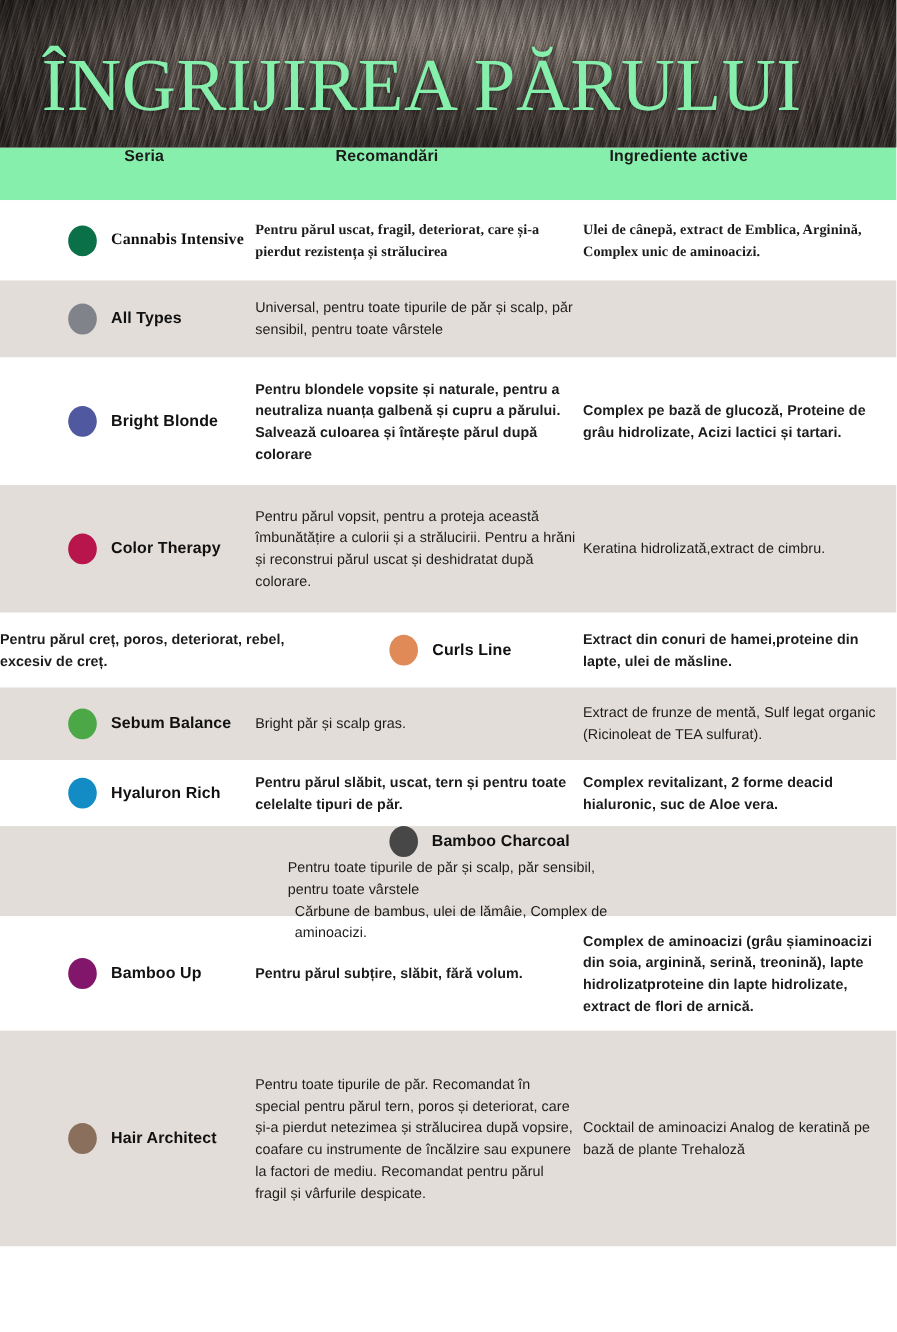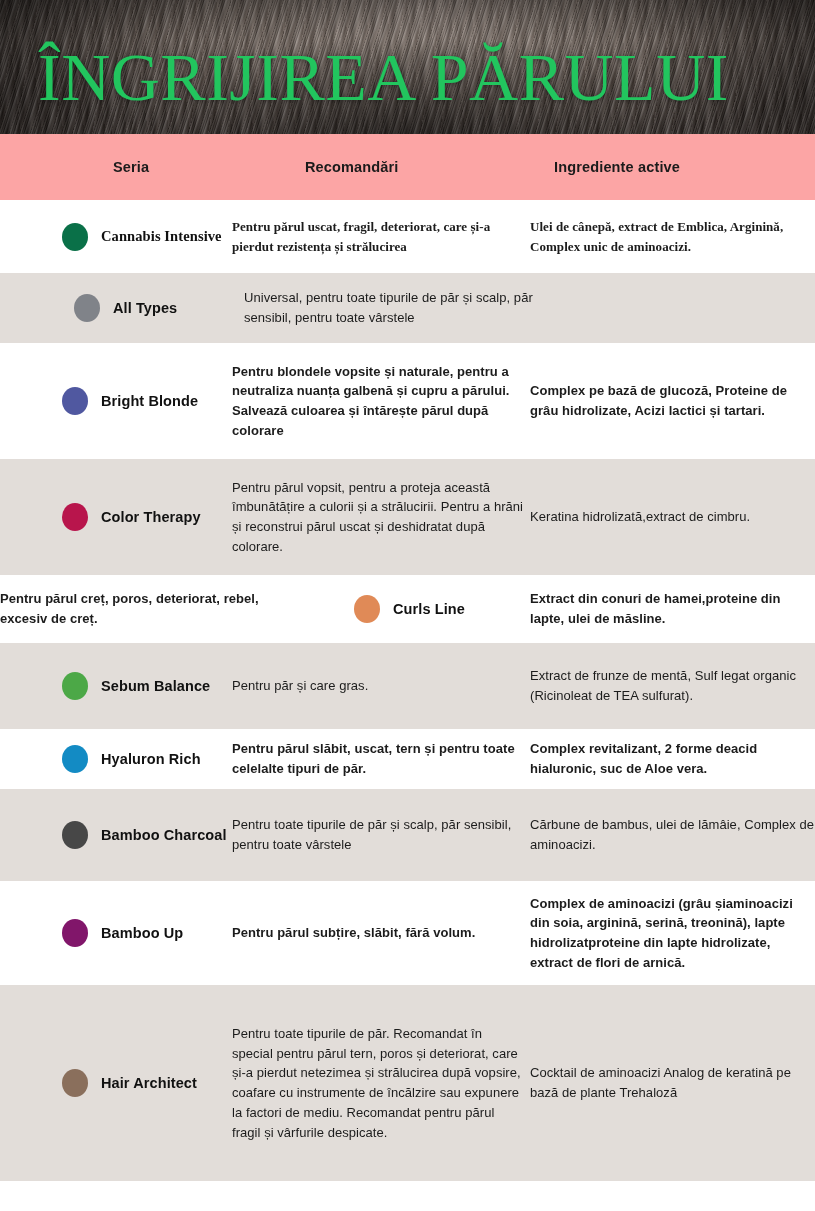--- a/index.html
+++ b/index.html
@@ -55,32 +55,31 @@
       linear-gradient(to bottom, rgba(0,0,0,.30) 0%, rgba(0,0,0,0) 30%);
   }
   .hero-title{
     position:absolute;
     left:38px;top:45px;
     margin:0;
     font-family:"Liberation Serif", serif;
     font-size:68px;
     line-height:.95;
     letter-spacing:.5px;
-    color:#22c55e;
+    color:#86efac;
     font-weight:400;
     white-space:nowrap;
     text-shadow:0 1px 5px rgba(0,0,0,.45);
   }
 
   
   .thead{
     display:flex;
-    background:#fca5a5;
-    height:66px;
-    align-items:center;
+    background:#86efac;
+    height:48px;
   }
   .thead .th{
     font-size:14.5px;
     font-weight:700;
     color:#1b1b1b;
     letter-spacing:.15px;
   }
   .col-a{width:232px;box-sizing:border-box;padding-left:13px;}
   .col-b{width:292px;box-sizing:border-box;padding-left:8px;}
   .col-c{width:291px;box-sizing:border-box;padding-left:11px;}
@@ -158,21 +157,21 @@
           <span class="dot" style="background: rgb(10, 112, 72);"></span>
           <span class="serie-name">Cannabis Intensive</span>
         </div>
         <div class="cell rec overflow-cell">
           <div class="body-text">Pentru părul uscat, fragil, deteriorat, care și-a pierdut rezistența și strălucirea</div>
         </div>
         <div class="cell ing overflow-cell">
           <div class="body-text">Ulei de cânepă, extract de Emblica, Arginină, Complex unic de aminoacizi.</div>
         </div>
       </div>
-      <div class="row dark" style="height: 70px; padding-left: 12px;">
+      <div class="row dark" style="height: 70px;">
         <div class="cell serie">
           <span class="dot" style="background: rgb(128, 131, 137);"></span>
           <span class="serie-name">All Types</span>
         </div>
         <div class="cell rec overflow-cell">
           <div class="body-text">Universal, pentru toate tipurile de păr și scalp, păr sensibil, pentru toate vârstele</div>
         </div>
       </div>
       <div class="row light" style="height: 116px;">
         <div class="cell serie">
@@ -203,45 +202,45 @@
           <div class="body-text">Pentru părul creț, poros, deteriorat, rebel, excesiv de creț.</div>
         </div>
         <div class="cell serie">
           <span class="dot" style="background: rgb(224, 138, 87);"></span>
           <span class="serie-name">Curls Line</span>
         </div>
         <div class="cell ing overflow-cell">
           <div class="body-text">Extract din conuri de hamei,proteine din lapte, ulei de măsline.</div>
         </div>
       </div>
-      <div class="row dark" style="height: 86px;">
+      <div class="row dark" style="height: 66px;">
         <div class="cell serie">
           <span class="dot" style="background: rgb(76, 168, 71);"></span>
           <span class="serie-name">Sebum Balance</span>
         </div>
         <div class="cell rec overflow-cell">
-          <div class="body-text">Pentru păr și care gras.</div>
+          <div class="body-text">Bright păr și scalp gras.</div>
         </div>
         <div class="cell ing overflow-cell">
           <div class="body-text">Extract de frunze de mentă, Sulf legat organic (Ricinoleat de TEA sulfurat).</div>
         </div>
       </div>
       <div class="row light" style="height: 60px;">
         <div class="cell serie">
           <span class="dot" style="background: rgb(19, 139, 196);"></span>
           <span class="serie-name">Hyaluron Rich</span>
         </div>
         <div class="cell rec overflow-cell">
           <div class="body-text">Pentru părul slăbit, uscat, tern și pentru toate celelalte tipuri de păr.</div>
         </div>
         <div class="cell ing overflow-cell">
           <div class="body-text">Complex revitalizant, 2 forme deacid hialuronic, suc de Aloe vera.</div>
         </div>
       </div>
-      <div class="row dark" style="height: 92px;">
+      <div class="row dark" style="height: 82px; flex-direction: column;">
         <div class="cell serie">
           <span class="dot" style="background: rgb(71, 71, 71);"></span>
           <span class="serie-name">Bamboo Charcoal</span>
         </div>
         <div class="cell rec overflow-cell">
           <div class="body-text">Pentru toate tipurile de păr și scalp, păr sensibil, pentru toate vârstele</div>
         </div>
         <div class="cell ing overflow-cell">
           <div class="body-text">Cărbune de bambus, ulei de lămâie, Complex de aminoacizi.</div>
         </div>

